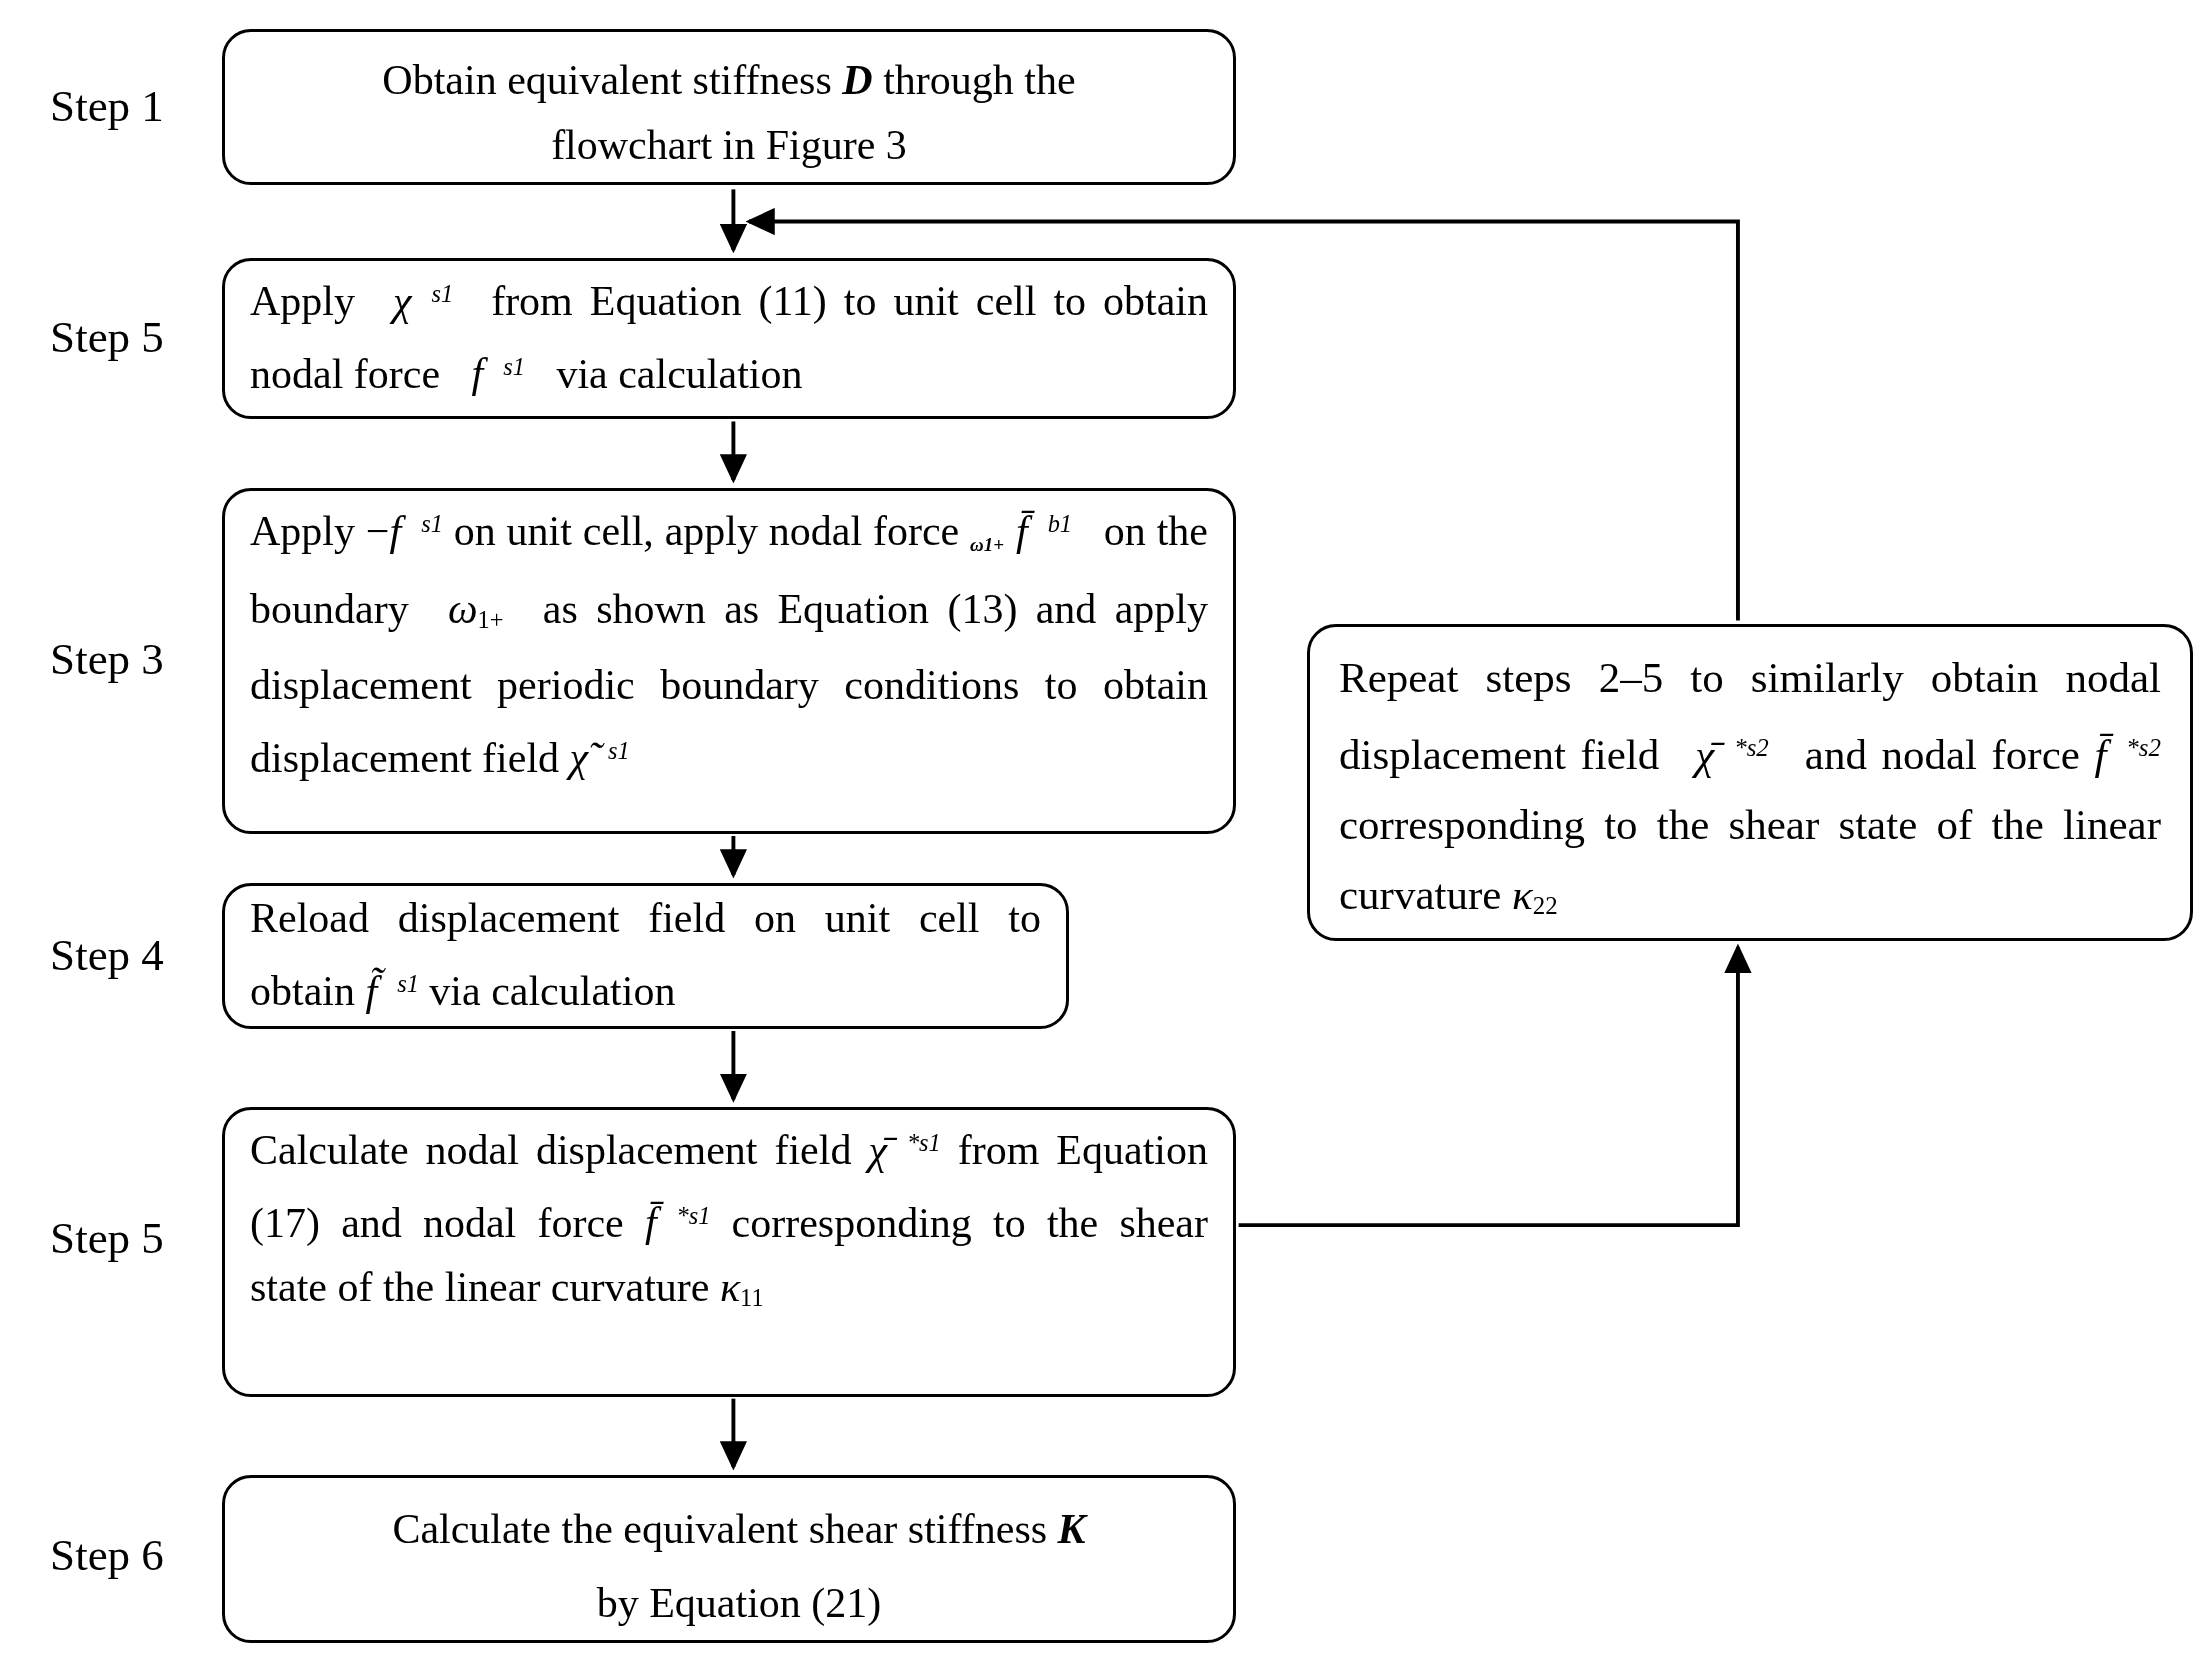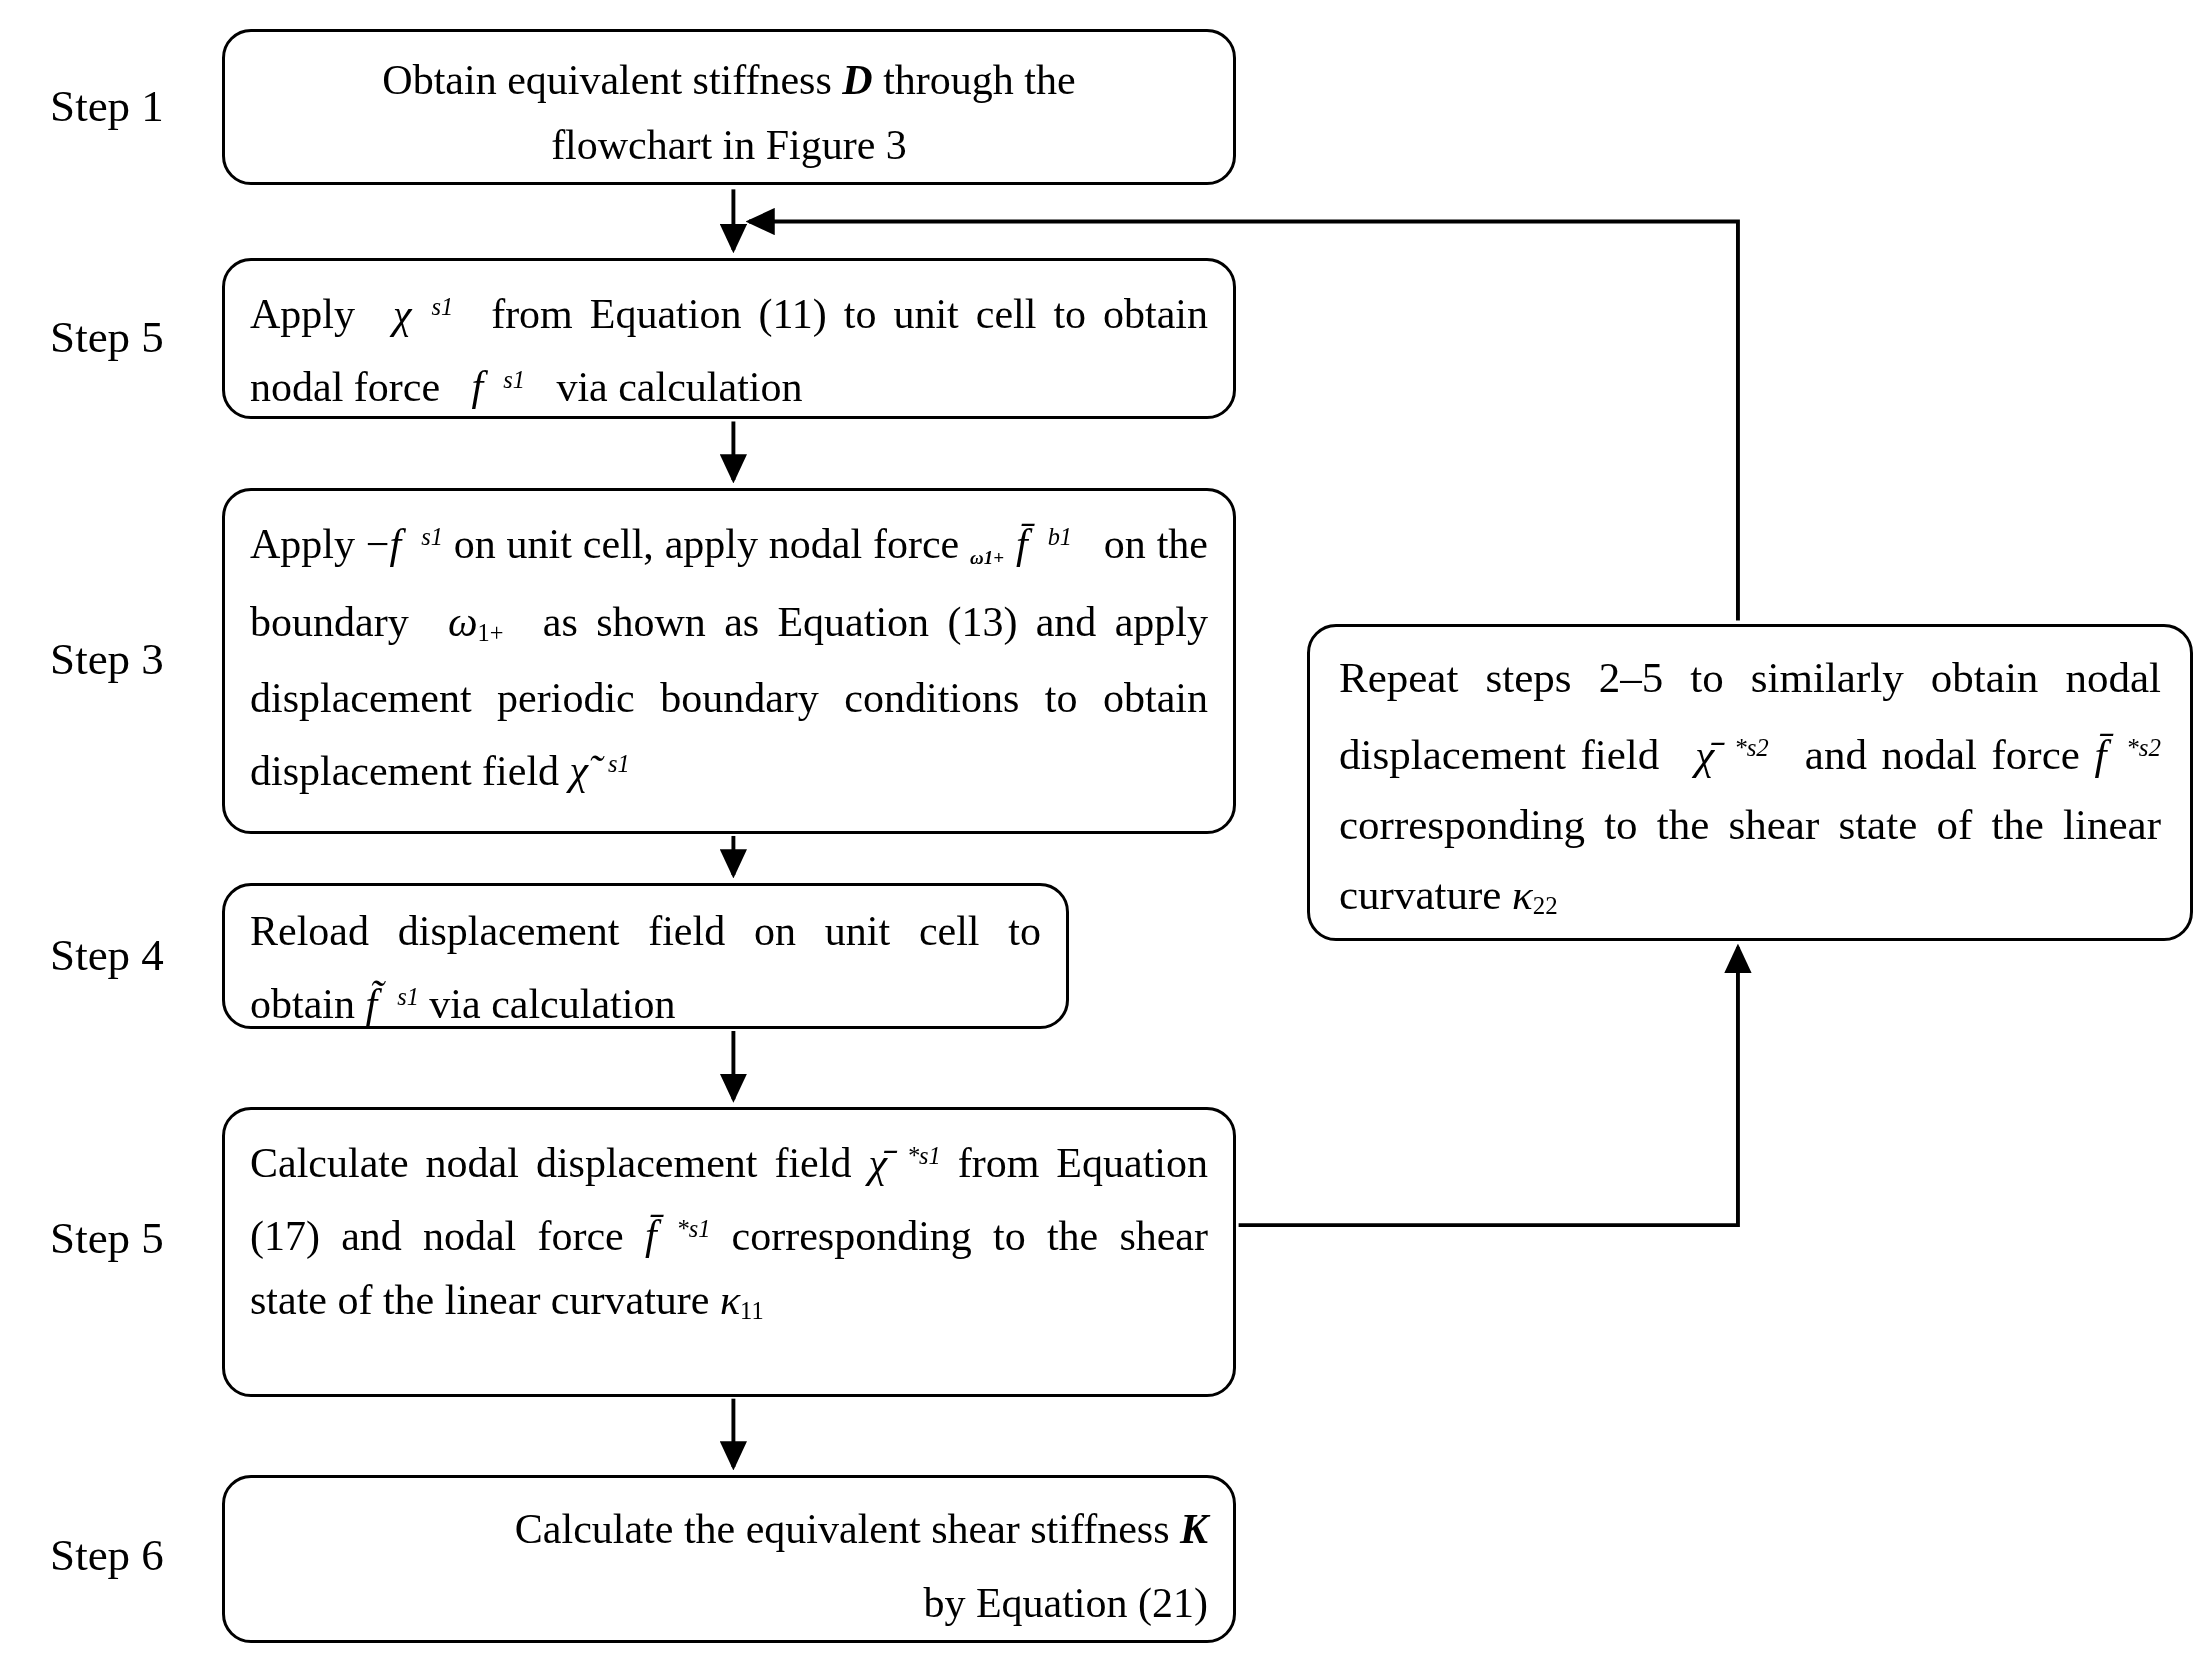--- a/index.html
+++ b/index.html
@@ -13,25 +13,25 @@
     font-weight:normal;font-size:45px;line-height:1.1;
     text-align:center;white-space:nowrap;
     transform:translateY(-50%);
   }
   .flowbox{
     position:absolute;box-sizing:border-box;
     border:3.9px solid #000;border-radius:29px;background:#fff;
   }
   .boxtext{
     font-size:42px;line-height:65px;
-    padding:13px 25px;
+    padding:0 25px;
     text-align:justify;
   }
   .boxtext.center{text-align:center;}
-  .boxtext.leftal{text-align:right;margin-left:20px;}
+  .boxtext.leftal{text-align:center;margin-left:20px;}
   .run{white-space:inherit;}
   .run.math{white-space:nowrap;}
   .it{font-style:italic;}
   .bd{font-weight:bold;}
   .sup{font-size:0.58em;vertical-align:0.52em;font-style:italic;letter-spacing:0;margin-left:20px;}
   .sub{font-size:0.58em;vertical-align:-0.22em;font-style:normal;}
   .presub{font-size:0.45em;vertical-align:-0.35em;font-style:italic;margin-right:12px;font-weight:bold;}
   svg.connectors{position:absolute;left:0;top:0;z-index:0;}
   .flowbox{z-index:1;}
   .step-label{z-index:1;}

